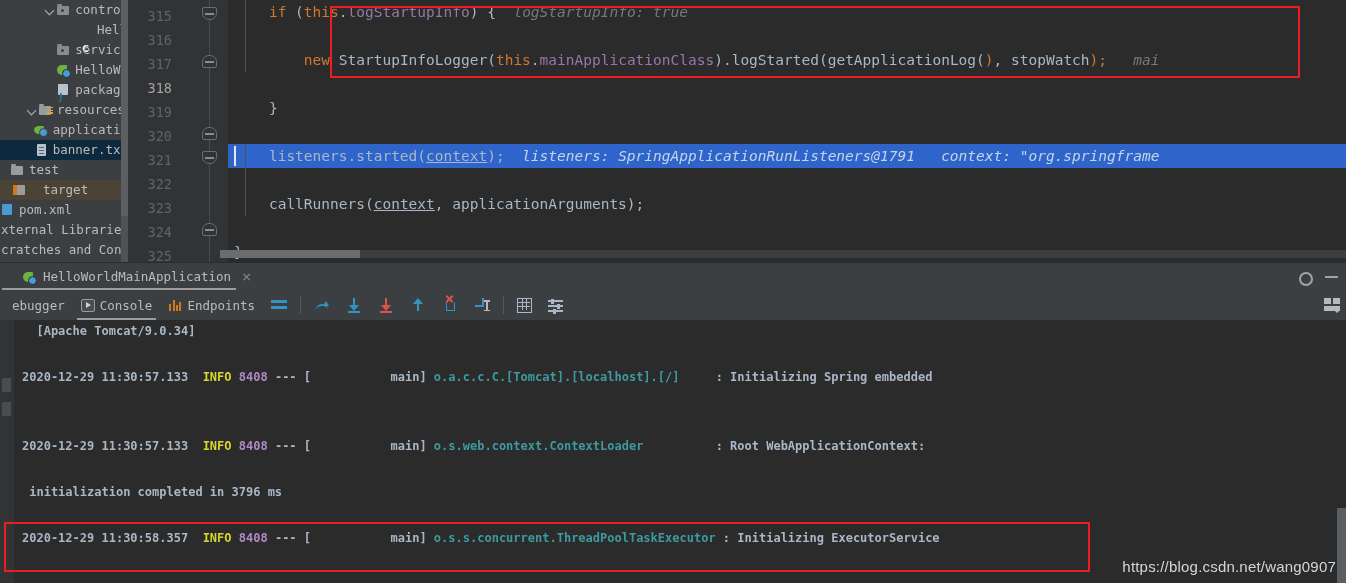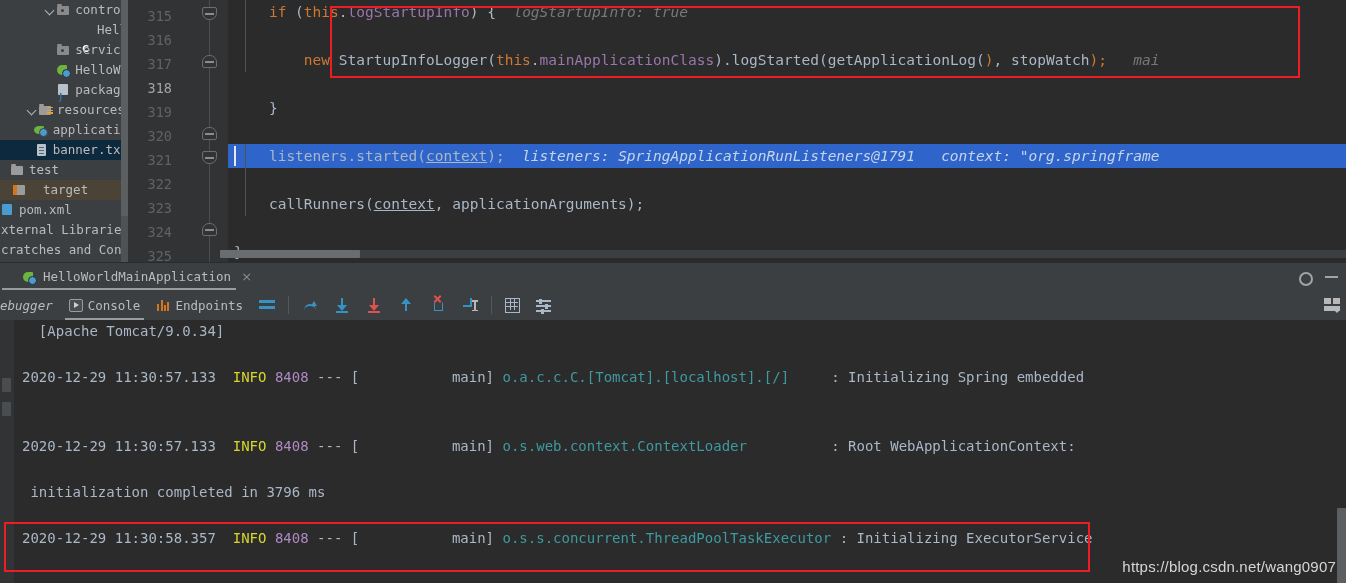--- a/index.html
+++ b/index.html
@@ -369,22 +369,22 @@
     background: #2b2b2b; overflow: hidden;
   }
   .console-gutter {
     position:absolute; left:0; top:0; width:14px; height:263px; background:#313335;
   }
   .cg-mark {
     position:absolute; left:2px; width:9px; height:14px; background:#4a4d4f; border-radius:1px;
   }
   .log-line {
     position: relative; height: 23px; line-height: 23px; white-space: pre;
-    font-size: 14px; font-family: "DejaVu Sans Mono", monospace;
-    color: #a9b7c6; padding-left: 22px;
+    font-size: 12px; font-family: "DejaVu Sans Mono", monospace;
+    color: #a9b7c6; padding-left: 22px; font-weight: bold;
   }
   .ts     { color: #a9b7c6; }
   .lvl    { color: #d6d62e; }
   .pid    { color: #b089c4; }
   .dash   { color: #a9b7c6; }
   .thread { color: #a9b7c6; }
   .logger { color: #3d9aa1; }
   .msg    { color: #a9b7c6; }
 
   .console-vscroll-thumb {
@@ -556,21 +556,21 @@
       <span class="tab-close">×</span>
     </div>
     <div class="run-tab-underline"></div>
     <div class="tb-right">
       <span class="gear-icon"></span>
       <span class="minus-icon"></span>
     </div>
   </div>
 
   <div class="console-toolbar">
-    <div class="ct-item" style="padding-left:0px;font-style:italic;">
+    <div class="ct-item" style="padding-left:12px;">
       <span>ebugger</span>
     </div>
     <div class="ct-item active">
       <span class="run-glyph"></span>
       <span>Console</span>
     </div>
     <div class="ct-item">
       <span class="endpoints-glyph">
           <i></i>
           <i></i>

